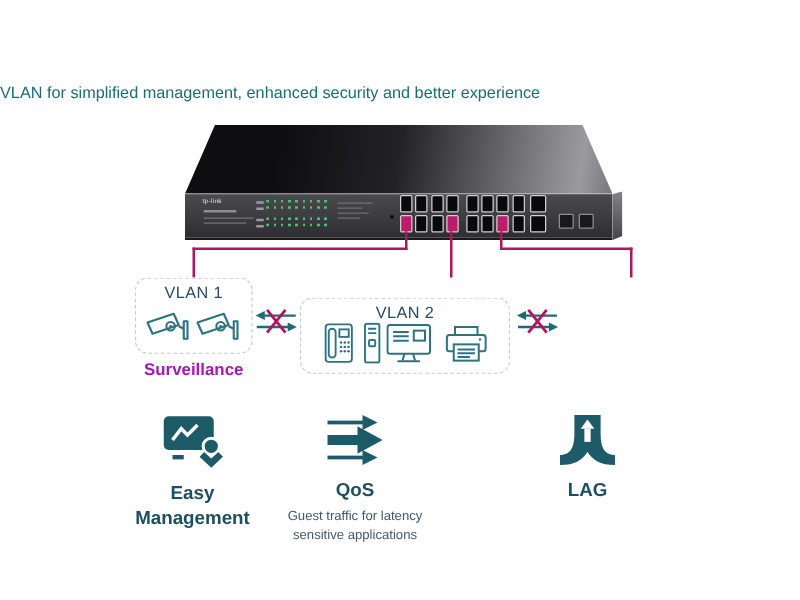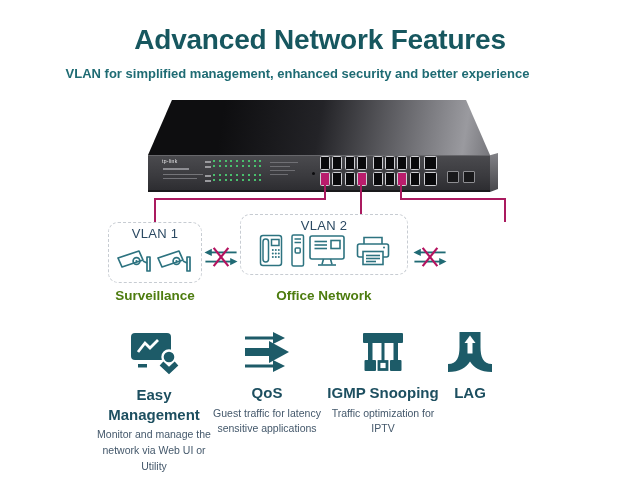--- a/index.html
+++ b/index.html
@@ -2,21 +2,21 @@
 <html><head>
 <meta charset="utf-8">
 <style>
   html,body{margin:0;padding:0;background:#fff;}
   #stage{position:relative;width:640px;height:480px;background:#fff;overflow:hidden;
          font-family:"Liberation Sans",sans-serif;}
   .abs{position:absolute;}
   
   #title{top:24px;left:0;width:640px;text-align:center;font-size:28px;font-weight:bold;
          color:#17575f;letter-spacing:-.2px;}
-  #subtitle{top:66px;left:0;width:595px;text-align:center;font-size:13px;color:#1e6b73;font-weight:bold;}
+  #subtitle{top:66px;left:0;width:595px;font-size:13px;color:#1e6b73;}
   
   #sw-top{left:148px;top:100px;width:342px;height:55px;
           clip-path:polygon(7% 0,93% 0,100% 100%,0 100%);
           background:linear-gradient(99deg,#0e0e10 22%,#232327 50%,#7e7e83 82%,#9a9a9f 92%,#76767b 100%);}
   #sw-front{left:148px;top:155px;width:342px;height:37px;
             background:linear-gradient(#4a4a4e,#3a3a3e 60%,#2d2d31);
             border-top:1px solid #67676b;border-bottom:2px solid #19191b;box-sizing:border-box;}
   #sw-side{left:490px;top:153px;width:8px;height:39px;
            clip-path:polygon(0 6%,100% 0,100% 92%,0 100%);
            background:linear-gradient(#828287,#46464a);}
@@ -35,32 +35,31 @@
   .sfp{position:absolute;width:12px;height:12px;background:#19191b;border:1px solid #8e8e92;
        border-radius:1px;box-sizing:border-box;}
   #reset{left:312px;top:172px;width:3px;height:3px;border-radius:50%;background:#0c0c0e;}
   
   .wire{position:absolute;background:#aa1a5f;}
   
   .vbox{position:absolute;height:61px;border:1.5px dashed #c7ccd2;border-radius:10px;
         background:#fff;box-sizing:border-box;display:flex;flex-direction:column;align-items:center;}
   .vid{font-size:13px;color:#2b4962;margin-top:3px;letter-spacing:.3px;}
   .vicons{display:flex;align-items:flex-end;justify-content:center;flex:1;padding-bottom:7px;}
-  .vlabel{position:absolute;top:288px;text-align:center;font-size:13.5px;font-weight:bold;color:#4d7c0f;}
+  .vlabel{position:absolute;top:288px;text-align:center;font-size:13.5px;font-weight:bold;color:#a21caf;}
   
   .feat{position:absolute;top:330px;display:flex;flex-direction:column;align-items:center;text-align:center;}
   .fname{margin-top:9px;font-size:15px;font-weight:bold;color:#1d4f60;line-height:1.3;}
   .fdesc{margin-top:3px;font-size:10.5px;color:#44586b;line-height:1.5;}
 </style>
 </head>
 <body>
 
 <div id="stage">
 
-  <div class="abs" id="title">Advanced Network Features</div>
   <div class="abs" id="subtitle">VLAN for simplified management, enhanced security and better experience</div>
 
   <div>
     <div class="abs" id="sw-top"></div>
     <div class="abs" id="sw-front"></div>
     <div class="abs" id="sw-side"></div>
 
     <div class="abs" id="sw-logo">tp-link</div>
     <div class="bar" style="left:163px;top:168px;width:26px;"></div>
     <div class="bar" style="left:163px;top:174px;width:40px;height:1px;opacity:.7;"></div>
@@ -150,21 +149,21 @@
   </div>
 
   <svg class="abs" style="left:203px;top:246px;" width="36" height="22" viewBox="0 0 38 24">
     <line x1="8" y1="7" x2="36" y2="7" stroke="#206a74" stroke-width="2"></line>
     <polygon points="1,7 9,3 9,11" fill="#206a74"></polygon>
     <line x1="2" y1="17" x2="30" y2="17" stroke="#206a74" stroke-width="2"></line>
     <polygon points="37,17 29,13 29,21" fill="#206a74"></polygon>
     <path d="M11,2 L27,22 M27,2 L11,22" stroke="#b4135f" stroke-width="2.4" fill="none"></path>
   </svg>
 
-  <div class="vbox" style="left:240px;top:214px;width:168px;">
+  <div class="vbox" style="left:240px;top:238px;width:168px;">
     <div class="vid">VLAN 2</div>
     <div class="vicons">
       <svg width="24" height="33" viewBox="0 0 24 33">
         <g stroke="#2d7380" fill="none" stroke-width="1.5">
           <rect x="1.5" y="1.5" width="21" height="30" rx="2.5"></rect>
           <rect x="4" y="5" width="5.5" height="23" rx="2.7"></rect>
           <rect x="12.5" y="5.5" width="7.5" height="6"></rect>
           <g fill="#2d7380" stroke="none">
             <circle cx="13.8" cy="16" r="1"></circle>
               <circle cx="16.8" cy="16" r="1"></circle>
@@ -214,64 +213,47 @@
   <svg class="abs" style="left:412px;top:246px;" width="36" height="22" viewBox="0 0 38 24">
     <line x1="8" y1="7" x2="36" y2="7" stroke="#206a74" stroke-width="2"></line>
     <polygon points="1,7 9,3 9,11" fill="#206a74"></polygon>
     <line x1="2" y1="17" x2="30" y2="17" stroke="#206a74" stroke-width="2"></line>
     <polygon points="37,17 29,13 29,21" fill="#206a74"></polygon>
     <path d="M11,2 L27,22 M27,2 L11,22" stroke="#b4135f" stroke-width="2.4" fill="none"></path>
   </svg>
 
 
   <div class="vlabel" style="left:108px;width:94px;">Surveillance</div>
-  <div class="vlabel" style="left:240px;width:168px;">Office Network</div>
 
   <div class="feat" style="left:92px;width:124px;">
     <svg width="52" height="46" viewBox="0 0 52 46">
       <rect x="3" y="3" width="40" height="27" rx="4" fill="#1d5b68"></rect>
       <polyline points="10,22 17,13 22,18 30,10" stroke="#fff" stroke-width="2.8" fill="none"></polyline>
       <rect x="10" y="34" width="9" height="3.5" fill="#1d5b68"></rect>
       <circle cx="41" cy="27" r="6.5" fill="#1d5b68" stroke="#fff" stroke-width="2.4"></circle>
       <polyline points="33.5,33.5 41,40.5 48.5,33.5" stroke="#1d5b68" stroke-width="5.4" fill="none"></polyline>
     </svg>
     <div class="fname">Easy Management</div>
-    <div class="fdesc">Monitor and manage the network via Web UI or Utility</div>
-  </div>
-
-  <div class="feat" style="left:209px;width:116px;">
+  </div>
+
+  <div class="feat" style="left:226px;width:116px;">
     <svg width="48" height="44" viewBox="0 0 48 44">
       <g fill="#1d5b68">
         <rect x="2" y="6.5" width="30" height="3"></rect>
           <polygon points="30,2 42,8 30,14"></polygon>
         <rect x="2" y="18" width="26" height="8"></rect>
           <polygon points="26,11 46,22 26,33"></polygon>
         <rect x="2" y="34.5" width="30" height="3"></rect>
           <polygon points="30,30 42,36 30,42"></polygon>
       </g>
     </svg>
     <div class="fname">QoS</div>
     <div class="fdesc">Guest traffic for latency sensitive applications</div>
   </div>
 
-  <div class="feat" style="left:325px;width:116px;">
-    <svg width="48" height="44" viewBox="0 0 48 44">
-      <g fill="#1d5b68">
-        <rect x="4" y="3" width="40" height="10" rx="1"></rect>
-        <rect x="9" y="13" width="4.5" height="18"></rect>
-        <rect x="22.5" y="13" width="3" height="18"></rect>
-        <rect x="34.5" y="13" width="4.5" height="18"></rect>
-        <rect x="5.5" y="30" width="11.5" height="11" rx="1"></rect>
-        <rect x="31" y="30" width="11.5" height="11" rx="1"></rect>
-      </g>
-      <rect x="20" y="31.5" width="8" height="8" fill="none" stroke="#1d5b68" stroke-width="2.8"></rect>
-    </svg>
-    <div class="fname">IGMP Snooping</div>
-    <div class="fdesc">Traffic optimization for IPTV</div>
-  </div>
 
   <div class="feat" style="left:412px;width:116px;">
     <svg width="48" height="44" viewBox="0 0 48 44">
       <path fill="#1d5b68" d="M2,42 L2,34 C11,34 13.5,27 13.5,17 L13.5,2 L34.5,2 L34.5,17
         C34.5,27 37,34 46,34 L46,42 C34,42 28,37.5 24,31.5 C20,37.5 14,42 2,42 Z"></path>
       <polygon points="24,5.5 18.5,13 29.5,13" fill="#fff"></polygon>
       <rect x="21.5" y="13" width="5" height="10.5" fill="#fff"></rect>
     </svg>
     <div class="fname">LAG</div>
   </div>

